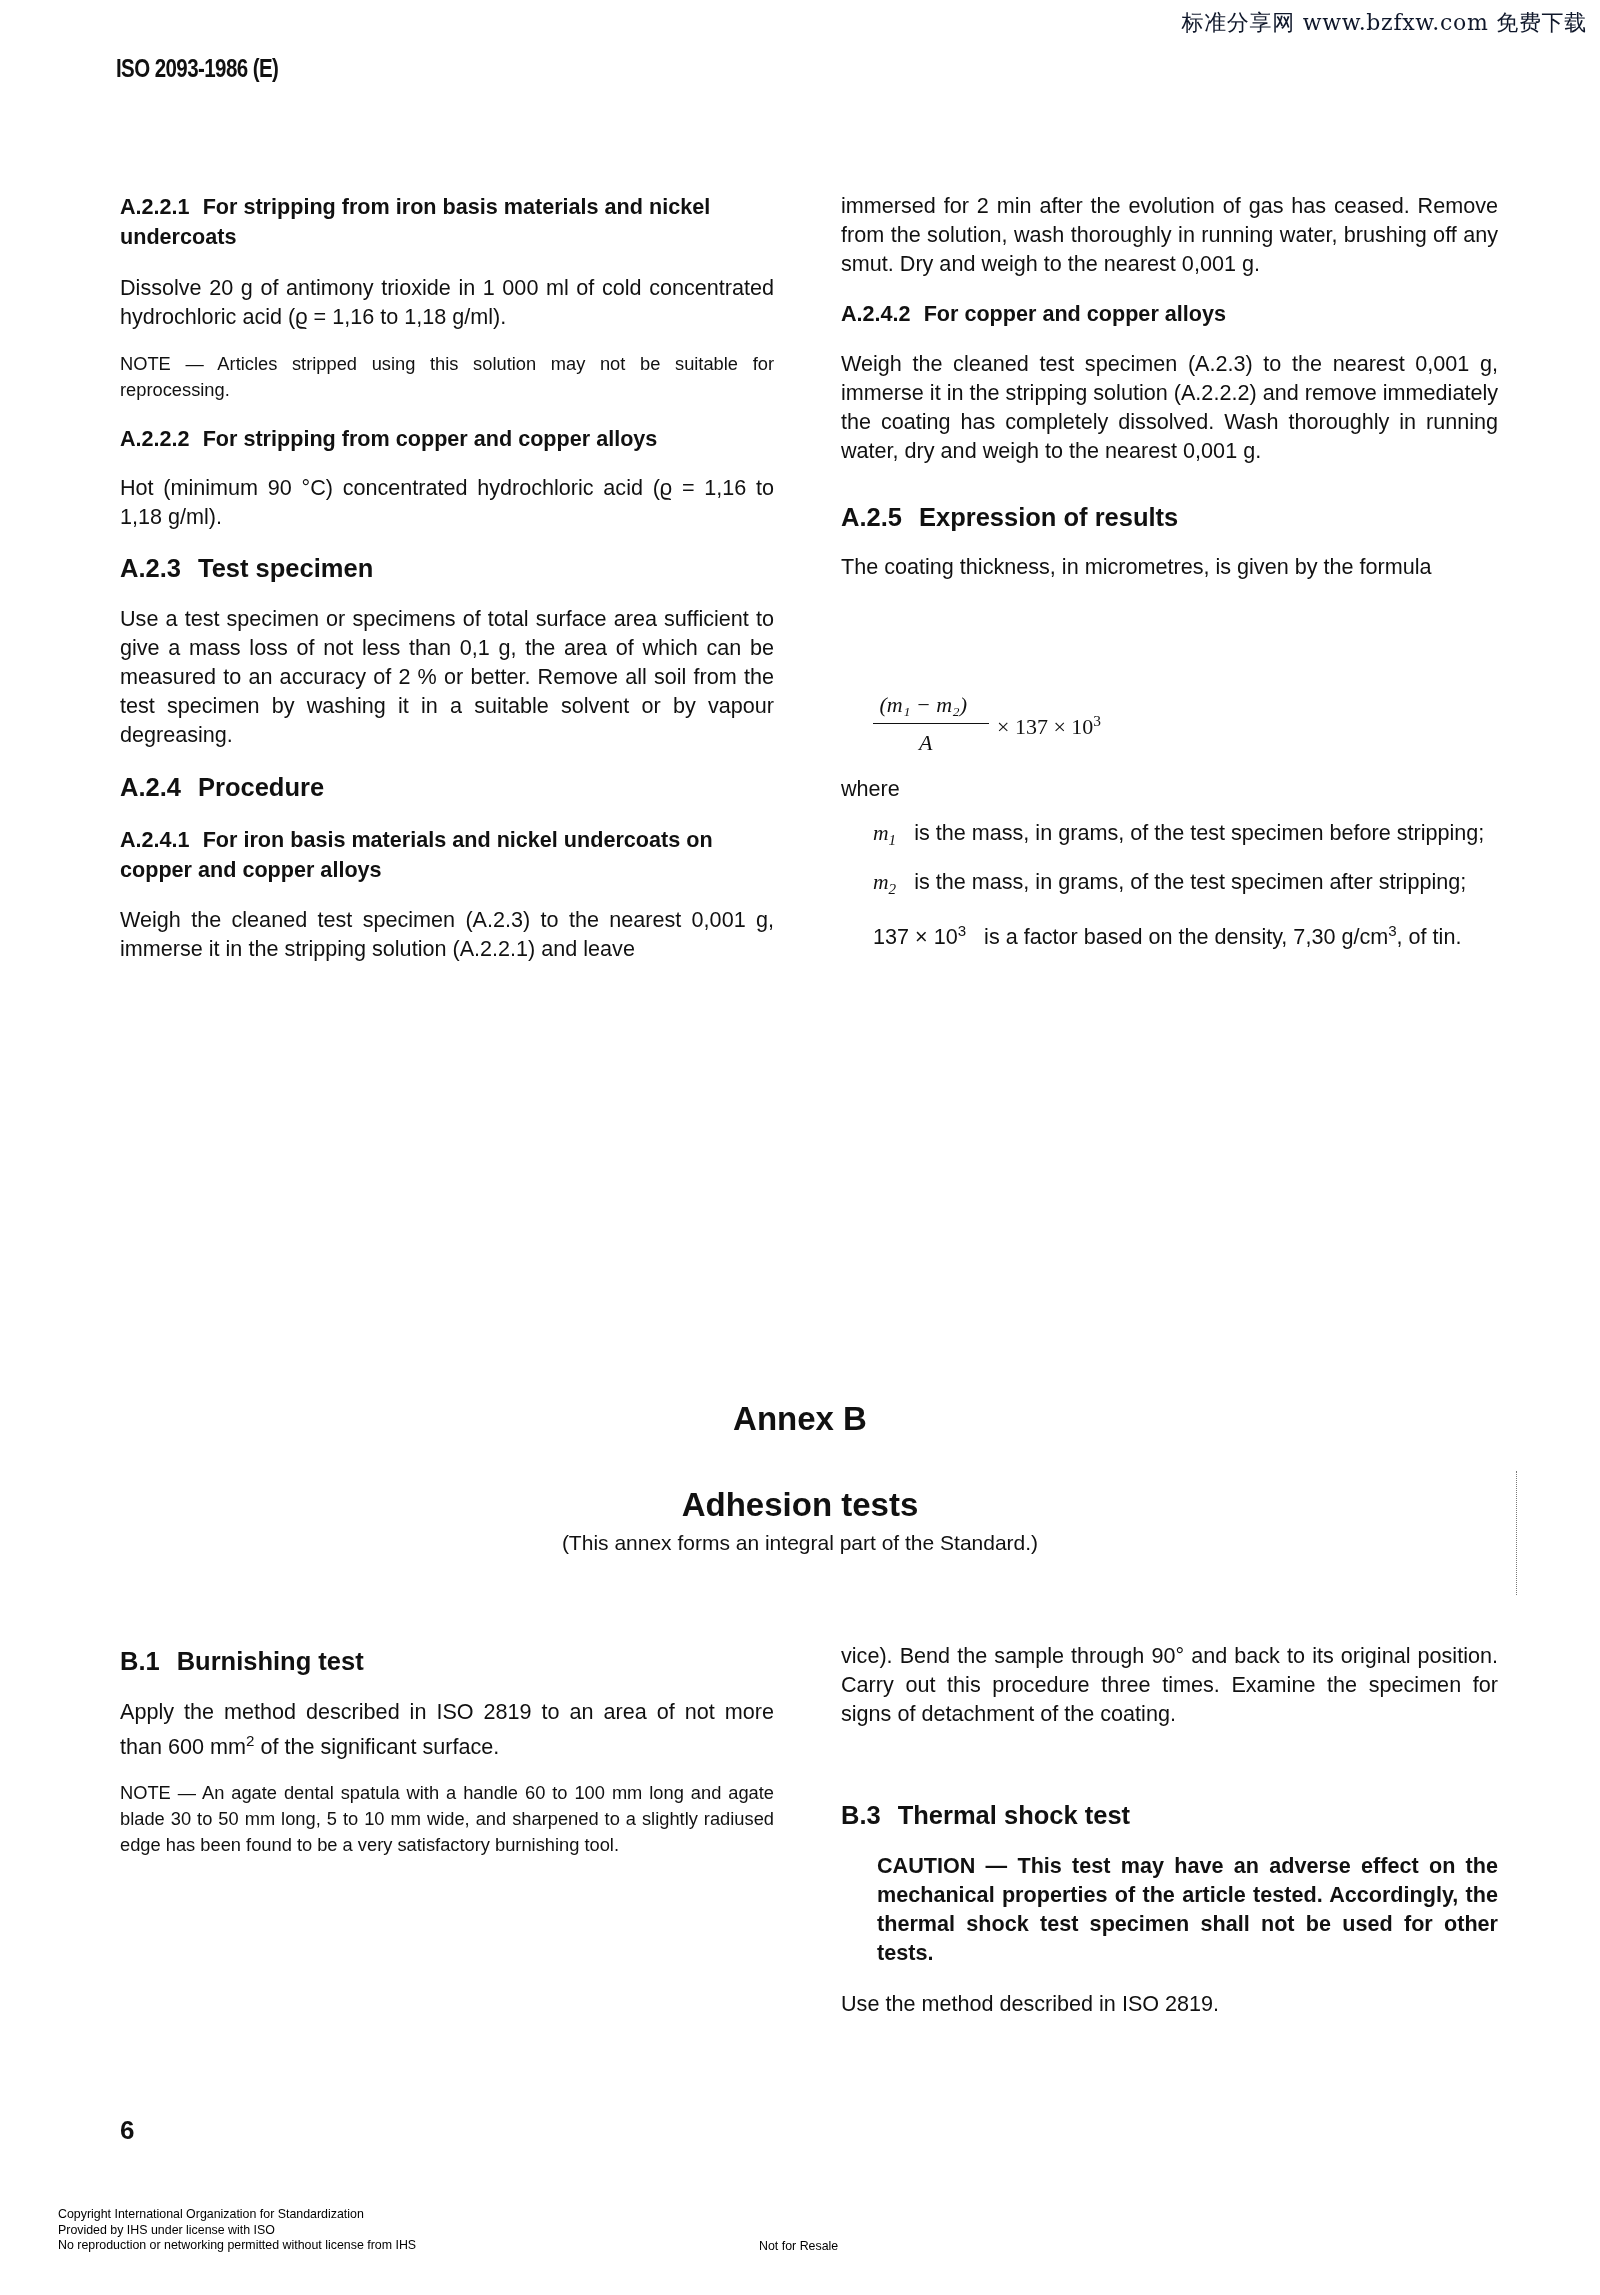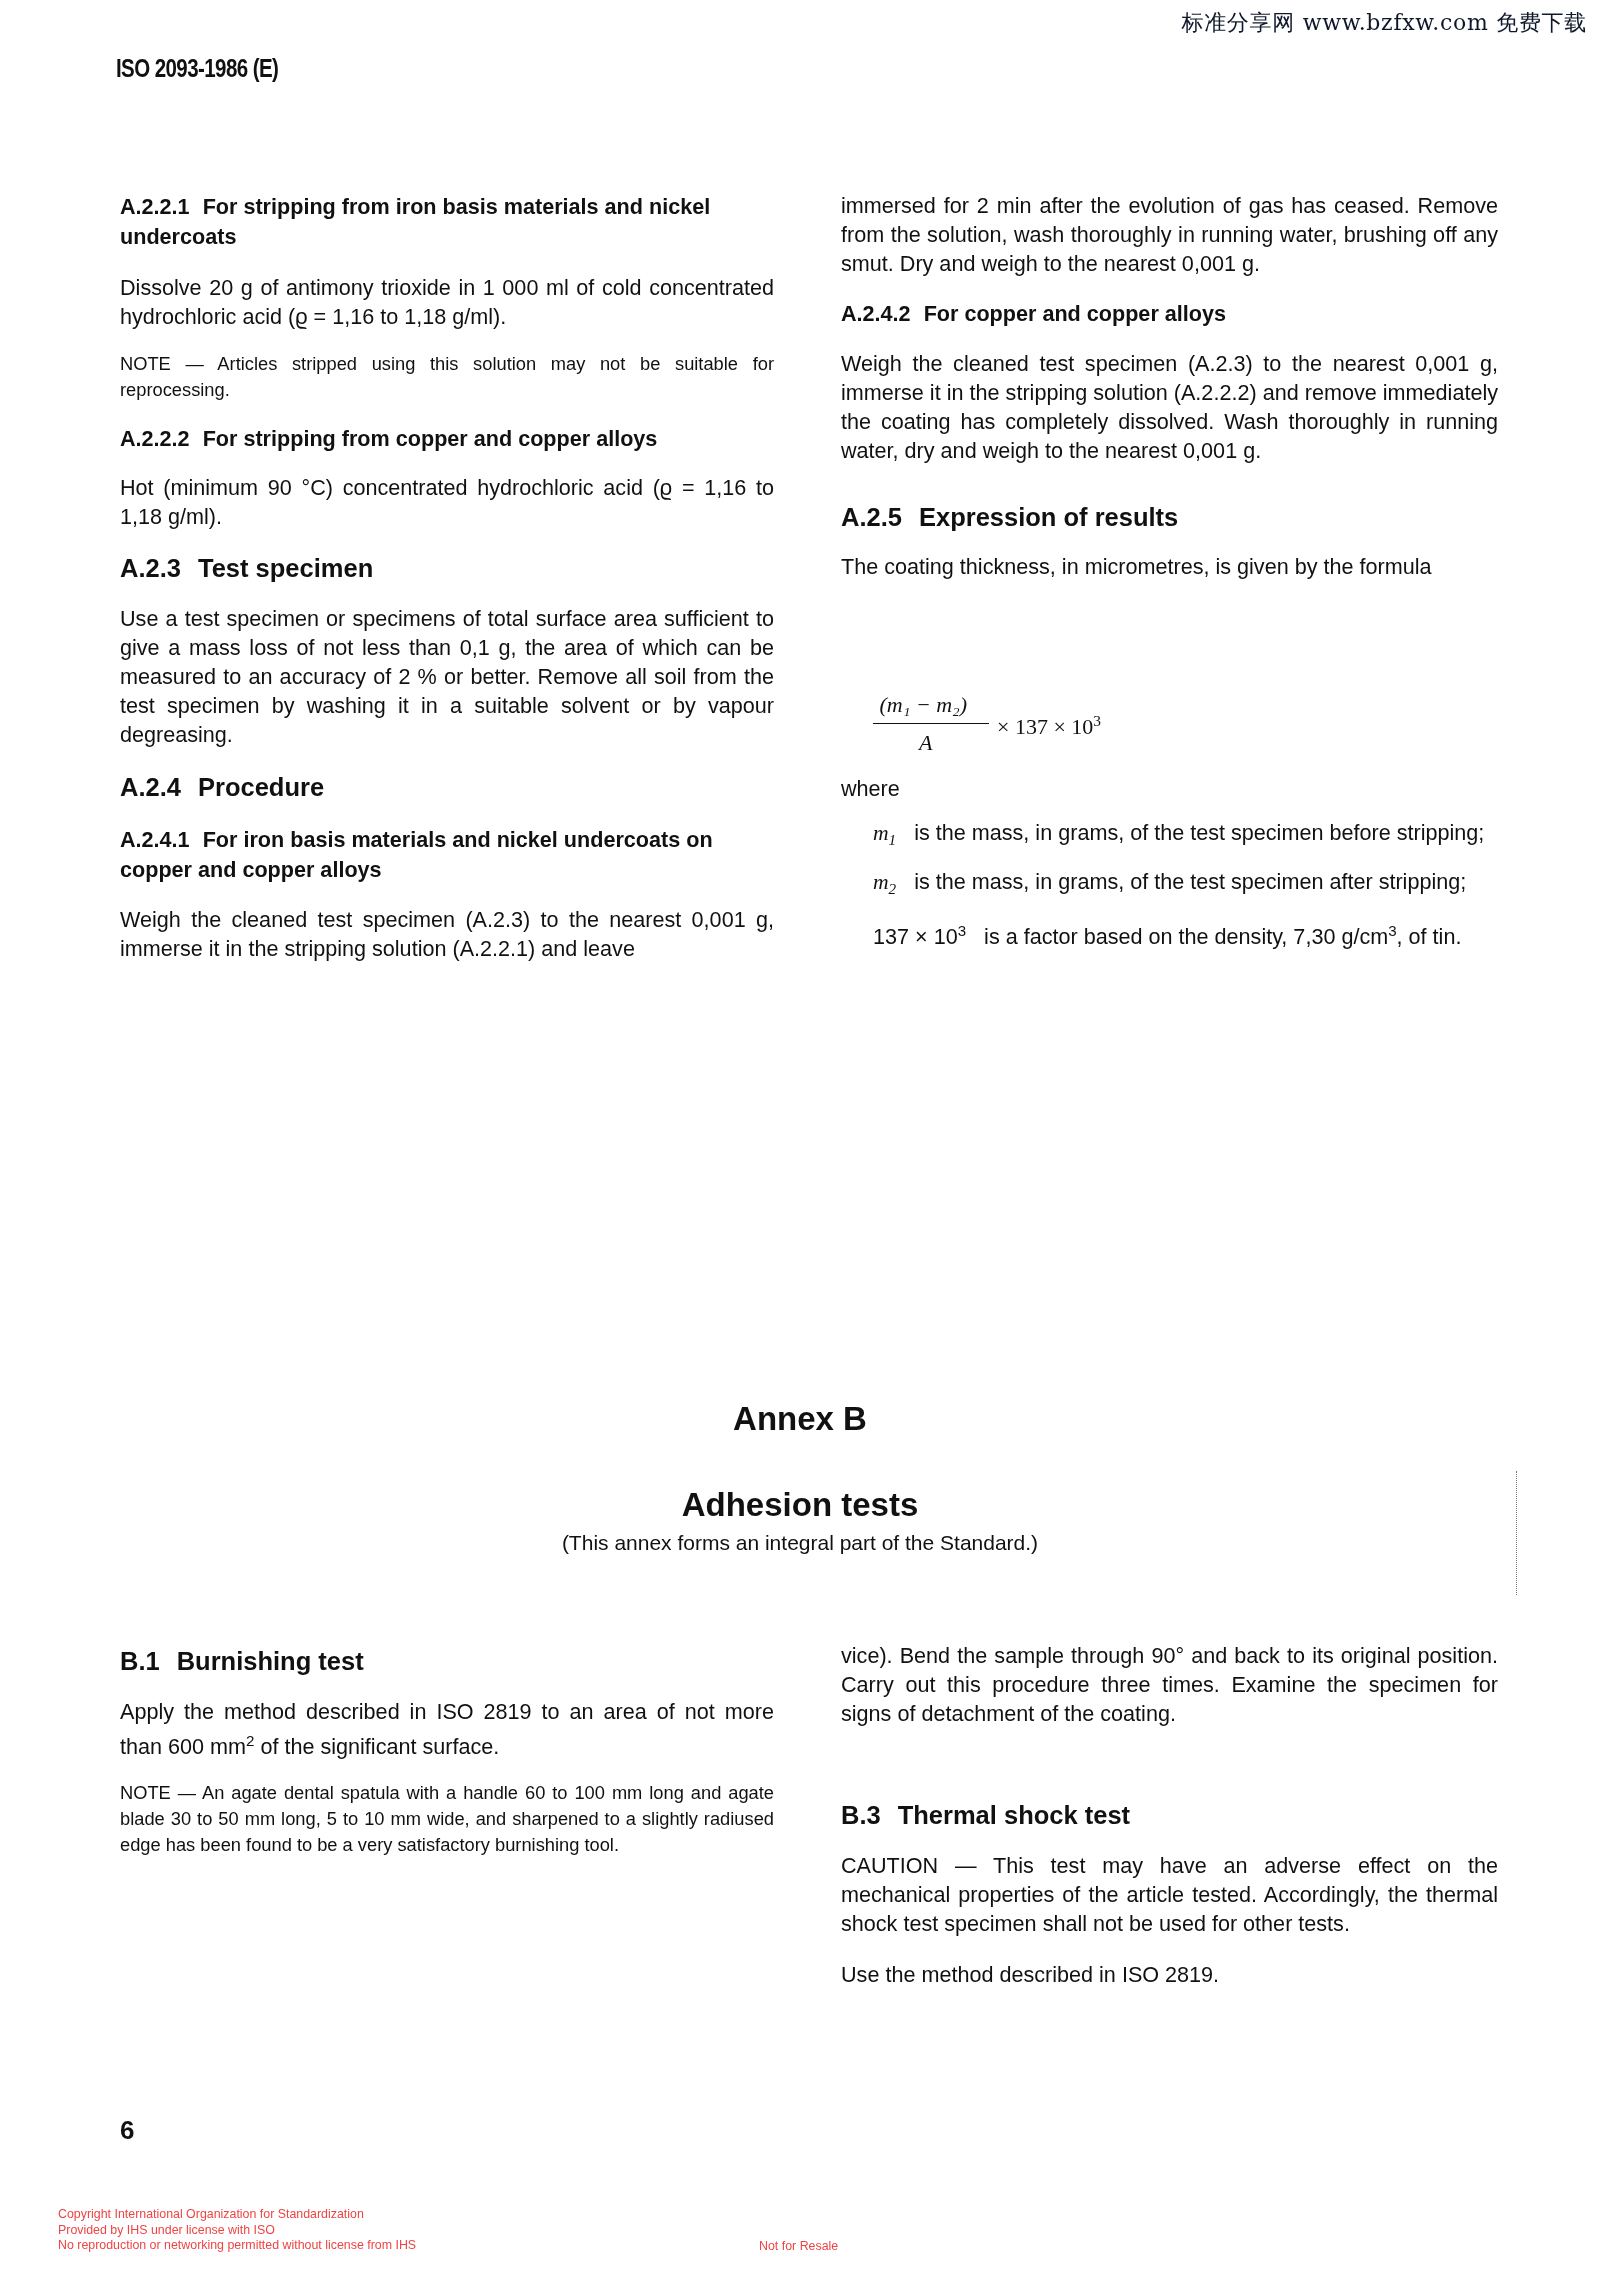--- a/index.html
+++ b/index.html
@@ -26,21 +26,21 @@
   .p { text-align: justify; }
   .note { font-size: 18.3px; line-height: 26px; text-align: justify; }
   .abs { position: absolute; }
   .formula { position: absolute; font-family: "Liberation Serif", serif; font-size: 22px; }
   .frac-top, .frac-bot { position: absolute; font-style: italic; }
   .frac-line { position: absolute; height: 1.3px; background: #111; }
   .var { font-family: "Liberation Serif", serif; font-style: italic; }
   sub, sup { font-size: 0.7em; }
   .annex-title { position: absolute; width: 100%; text-align: center; font-weight: bold; }
   .page-num { position: absolute; left: 120px; top: 2115px; font-size: 26px; font-weight: bold; }
-  .footer { position: absolute; font-size: 12.4px; line-height: 15.7px; color: #ef4444; }
+  .footer { position: absolute; font-size: 12.4px; line-height: 15.7px; color: #000000; }
   .scan-mark { position: absolute; left: 1516px; top: 1471px; width: 2.6px; height: 124px;
     border-left: 1.3px dotted #777; }
 </style>
 </head>
 <body>
 
 <div class="watermark">标准分享网 www.bzfxw.com 免费下载</div>
 <div class="doc-id">ISO 2093-1986 (E)</div>
 
 <div class="col col-left" style="top:192px;">
@@ -116,21 +116,21 @@
     <span>Apply the method described in ISO 2819 to an area of not more than 600 mm</span><sup>2</sup><span> of the significant surface.</span>
   </div>
   <div class="note" style="margin-top:19.6px;">NOTE — An agate dental spatula with a handle 60 to 100 mm long and agate blade 30 to 50 mm long, 5 to 10 mm wide, and sharpened to a slightly radiused edge has been found to be a very satisfactory burnishing tool.</div>
 </div>
 
 <div class="col col-right" style="top:1641px;">
   <div class="p">vice). Bend the sample through 90° and back to its original position. Carry out this procedure three times. Examine the specimen for signs of detachment of the coating.</div>
   <div class="h3" style="margin-top:72px;">
     <span class="num">B.3</span><span>Thermal shock test</span>
   </div>
-  <div class="p" style="margin-top:19.6px; font-weight:normal;">CAUTION — This test may have an adverse effect on the mechanical properties of the article tested. Accordingly, the thermal shock test specimen shall not be used for other tests.</div>
+  <div class="p" style="margin-top:19.6px; font-weight:bold;margin-left:36px;">CAUTION — This test may have an adverse effect on the mechanical properties of the article tested. Accordingly, the thermal shock test specimen shall not be used for other tests.</div>
   <div class="p" style="margin-top:22px;">Use the method described in ISO 2819.</div>
 </div>
 
 <div class="page-num">6</div>
 
 <div class="footer" style="left:58px; top:2207px;">
   <div>Copyright International Organization for Standardization</div>
   <div>Provided by IHS under license with ISO</div>
   <div>No reproduction or networking permitted without license from IHS</div>
 </div>

